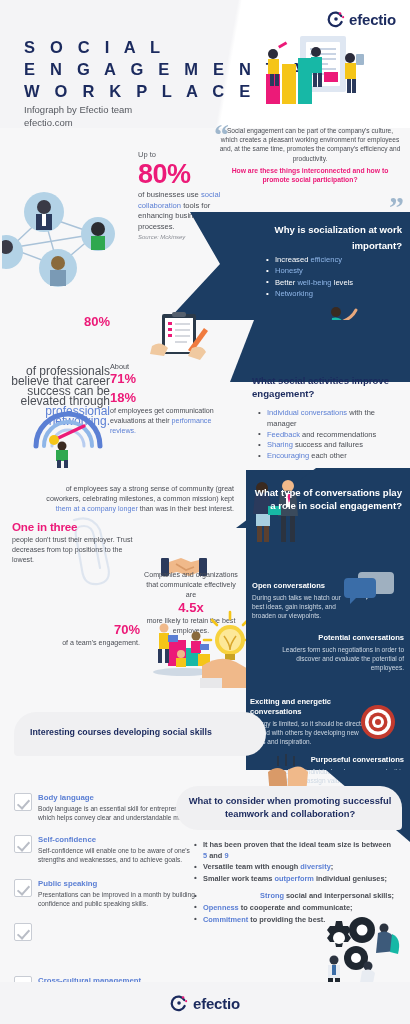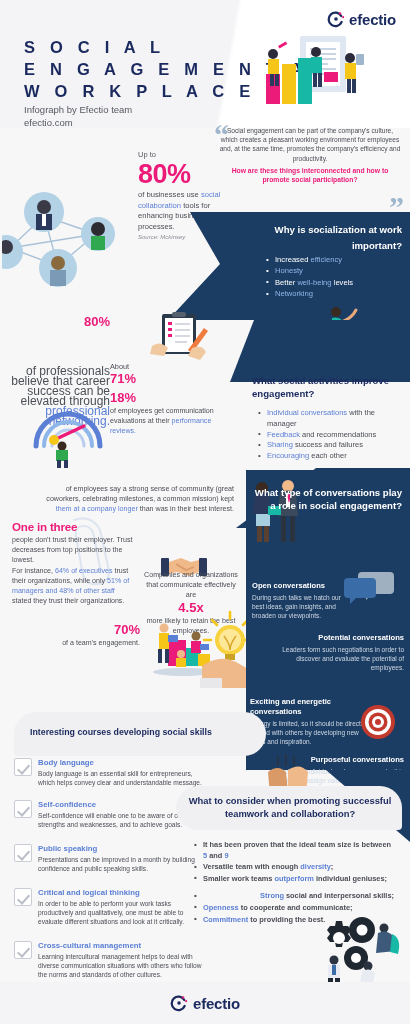--- a/index.html
+++ b/index.html
@@ -185,21 +185,21 @@
 
   
   .courses-panel {
     position:absolute; left:14px; top:712px; width:252px; height:44px;
     background:#f0f0f2; border-radius:22px 22px 22px 4px;
   }
   .courses-title {
     position:absolute; left:30px; top:727px; width:220px;
     font-size:8.8px; font-weight:bold; color:#1b2a5e;
   }
-  .course { position:absolute; left:14px; width:190px; display:flex; gap:6px; }
+  .course { position:absolute; left:14px; width:190px; display:flex; gap:6px;margin-top:35px; }
   .chk {
     width:18px; height:18px; min-width:18px; border:1px solid #c8ccd4;
     border-radius:2px; background:#fff; position:relative;
   }
   .chk:after {
     content:""; position:absolute; left:5px; top:3px; width:5px; height:10px;
     border:solid #b9bdc6; border-width:0 2px 2px 0; transform:rotate(42deg);
   }
   .course .hd { font-size:7.8px; font-weight:bold; color:#5b7fd4; line-height:10.2px; }
   .course .bd { font-size:6.6px; line-height:9px; color:#4b4e55; margin-top:1px; }
@@ -411,21 +411,20 @@
 
   <span class="clip-art">
     <svg width="62" height="76" viewBox="0 0 62 76">
       <path d="M14 8 q18 -6 26 10 l8 36 q4 16 -10 18 q-14 2 -16 -14 l-6 -34 q-2 -10 8 -10 q8 0 10 10 l6 32" fill="none" stroke="#c7d5e8" stroke-width="2.2" stroke-linecap="round"></path>
     </svg>
   </span>
 
   <div class="onein3">
     <div class="hd">One in three</div>
     <div class="body">people don't trust their employer. Trust decreases from top positions to the lowest.</div>
-    <div class="body"><span>For instance, </span><span class="lnk">64% of executives</span><span> trust their organizations, while only </span><span class="lnk">51% of managers and 48% of other staff</span><span> stated they trust their organizations.</span></div>
   </div>
 
   <span class="hands-art">
     <svg width="48" height="34" viewBox="0 0 48 34">
       <rect x="1" y="8" width="8" height="18" rx="1" fill="#2b3a5c"></rect>
       <rect x="39" y="8" width="8" height="18" rx="1" fill="#2b3a5c"></rect>
       <path d="M9 12 l12 -4 10 4 8 -2 0 12 -10 4 -12 -4 -8 2z" fill="#f0b98a"></path>
       <path d="M16 14 l10 6 8 -3" stroke="#d99a68" stroke-width="1.6" fill="none"></path>
     </svg>
   </span>
@@ -575,24 +574,20 @@
   </div>
   <div class="course" style="top:844px">
     <span class="chk"></span>
     <span>
       <span class="hd" style="display:block">Public speaking</span>
       <span class="bd" style="display:block">Presentations can be improved in a month by building confidence and public speaking skills.</span>
     </span>
   </div>
   <div class="course" style="top:888px">
     <span class="chk"></span>
-    <span>
-      <span class="hd" style="display:block">Critical and logical thinking</span>
-      <span class="bd" style="display:block">In order to be able to perform your work tasks productively and qualitatively, one must be able to evaluate different situations and look at it critically.</span>
-    </span>
   </div>
   <div class="course" style="top:941px">
     <span class="chk"></span>
     <span>
       <span class="hd" style="display:block">Cross-cultural management</span>
       <span class="bd" style="display:block">Learning intercultural management helps to deal with diverse communication situations with others who follow the norms and standards of other cultures.</span>
     </span>
   </div>
 
   <div class="team-panel"></div>

